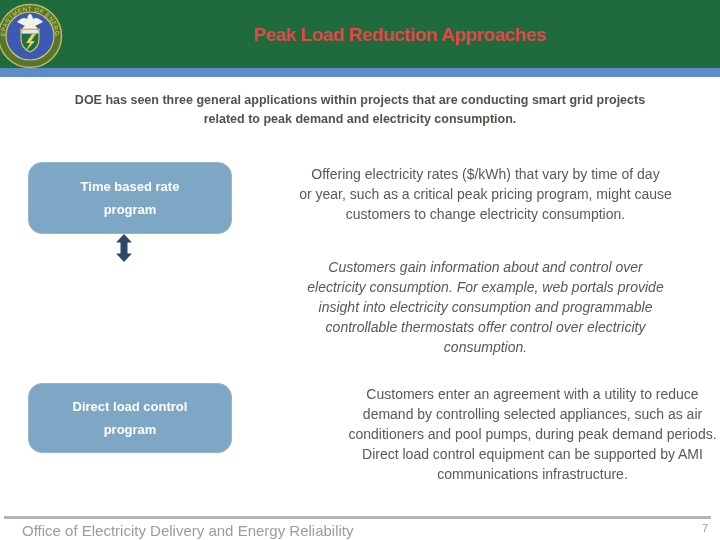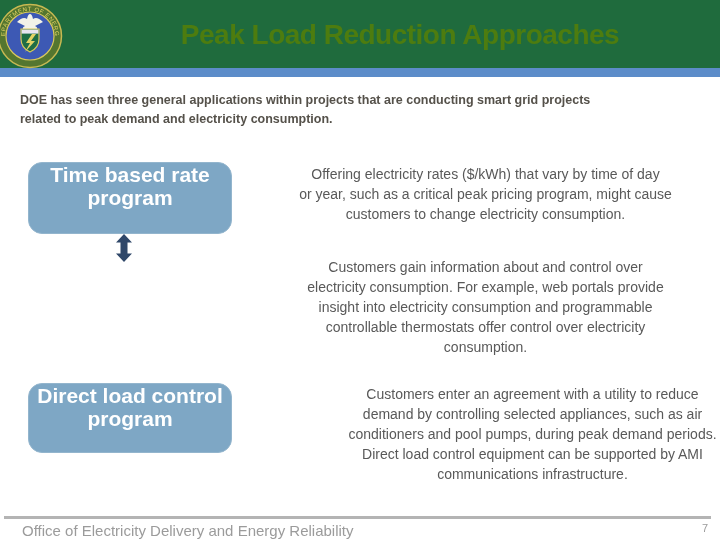--- a/index.html
+++ b/index.html
@@ -15,75 +15,75 @@
   .banner {
     position: absolute; left: 0; top: 0;
     width: 720px; height: 68px;
     background: #1F6B3D;
     z-index: 1;
   }
   .banner-title {
     position: absolute; left: 80px; top: 0;
     width: 640px; height: 68px;
     display: flex; align-items: center; justify-content: center;
-    color: #4d7c0f;
-    font-size: 28px; font-weight: bold; letter-spacing: -0.5px;
+    color: #ef4444;
+    font-size: 19px; font-weight: bold; letter-spacing: -0.5px;
     z-index: 2;
     padding-top: 2px;
   }
   .stripe {
     position: absolute; left: 0; top: 68px;
     width: 720px; height: 9px;
     background: #5C8CC9;
     z-index: 1;
   }
   .seal {
     position: absolute; left: -3px; top: -1px;
     width: 66px; height: 76px;
     z-index: 5;
   }
   
   .intro {
     position: absolute; left: 20px; top: 91px;
     width: 680px;
-    text-align: left;
+    text-align: center;
     font-size: 12.5px; font-weight: bold;
     line-height: 19px;
     color: #55514A;
     white-space: pre-line;
   }
   
   .flow-box {
     position: absolute; left: 28px; width: 204px;
     background: #7EA7C5;
     border: 1px solid #93B5CD;
     border-radius: 14px;
-    display: flex; justify-content: center;
+    display: flex; align-items: center; justify-content: center;
     text-align: center;
-    color: #ffffff; font-weight: bold; font-size: 21px;
+    color: #ffffff; font-weight: bold; font-size: 13px;
     line-height: 23px;
     white-space: pre-line;
   }
   .box-1 { top: 162px; height: 72px; }
   .box-2 { top: 262px; height: 66px; }
   .box-3 { top: 383px; height: 70px; }
   .updown-arrow {
     position: absolute; left: 113px; top: 234px;
     width: 22px; height: 28px;
   }
   
   .desc {
     position: absolute; left: 253px; width: 465px;
     font-size: 14px; line-height: 20px;
     color: #595959;
     white-space: pre-line;
     text-align: center;
   }
   .desc-1 { top: 164px; }
-  .desc-2 { top: 257px; }
+  .desc-2 { top: 257px; font-style: italic; }
   .desc-3 { top: 384px; margin-left: 47px; }
   
   .footer-line {
     position: absolute; left: 4px; top: 516px;
     width: 707px; height: 2.5px;
     background: #B4B4B4;
   }
   .footer-text {
     position: absolute; left: 22px; top: 522px;
     font-size: 15px; color: #9B9B9B;

